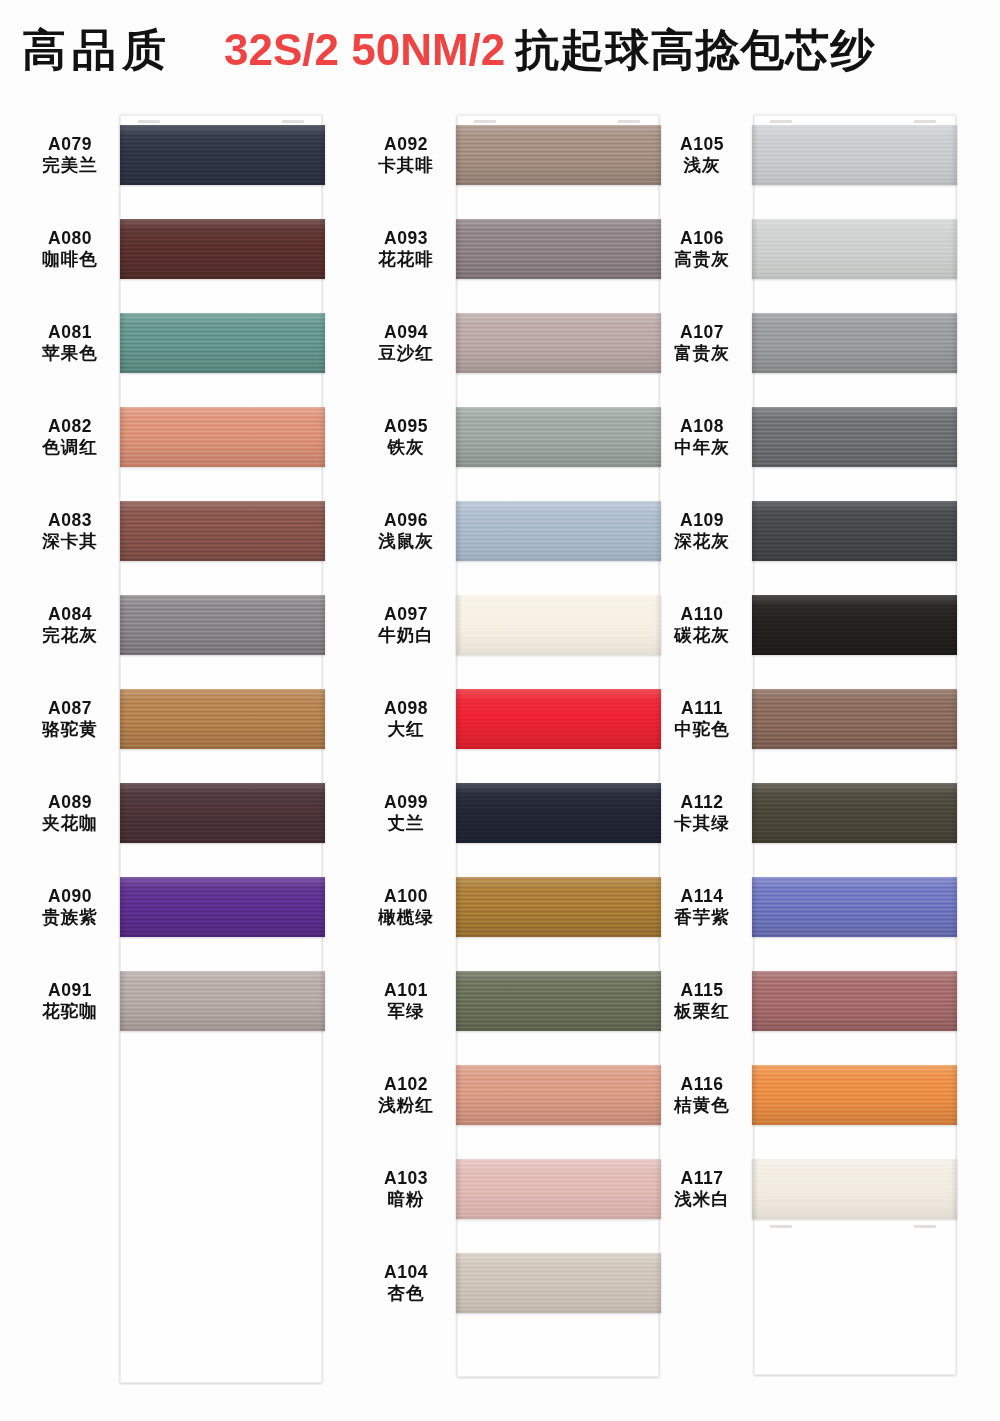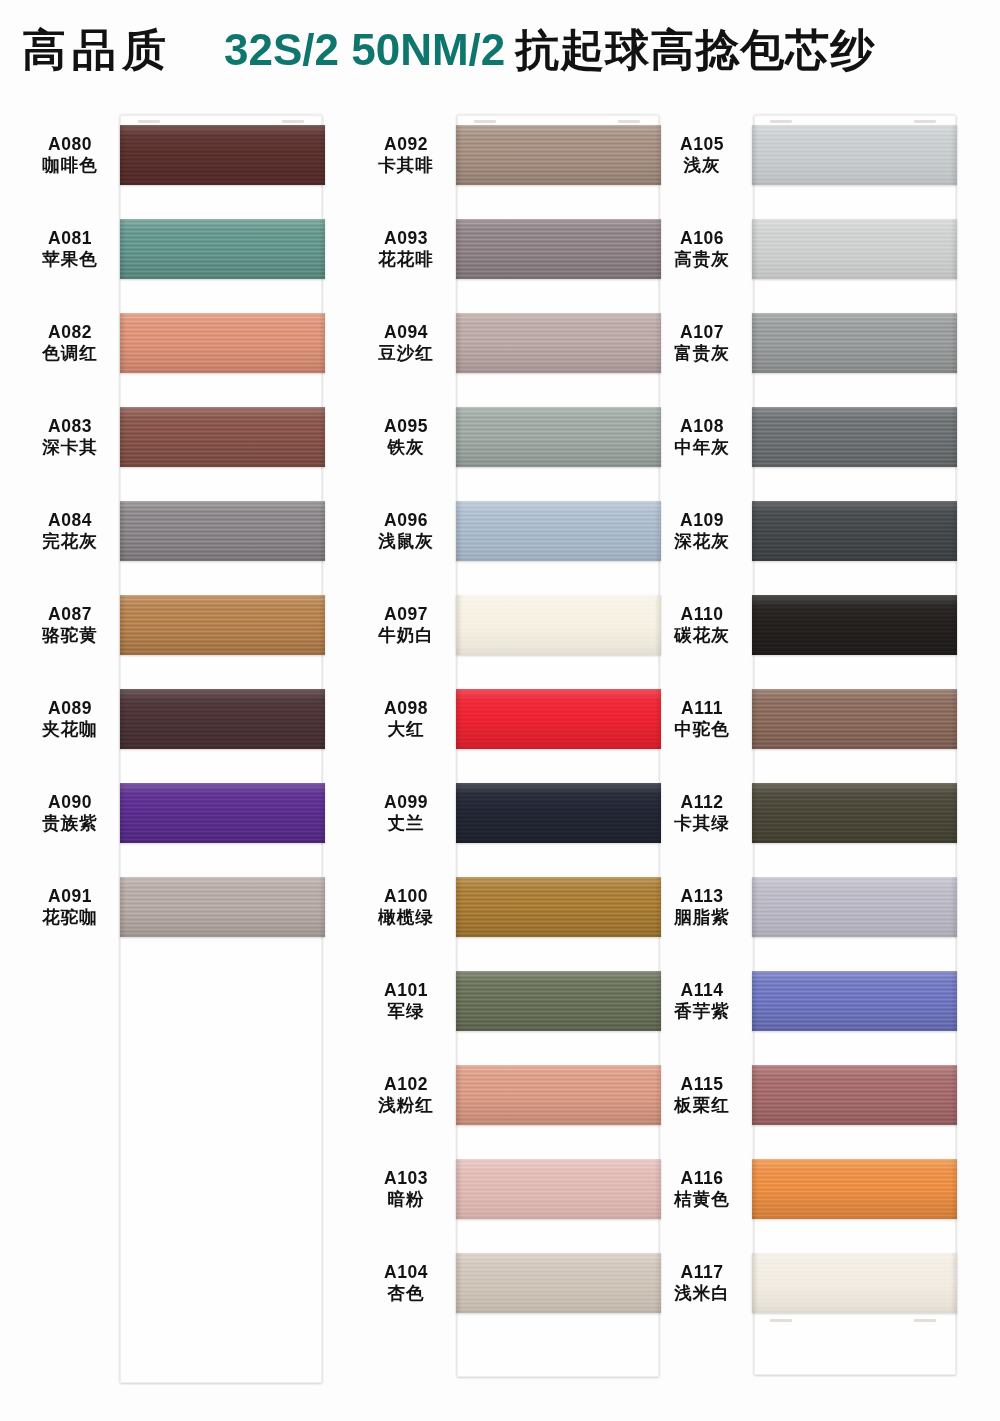--- a/index.html
+++ b/index.html
@@ -28,21 +28,21 @@
     font-size: 44px;
     font-weight: bold;
     letter-spacing: 6px;
     color: #121212;
     font-family: "DejaVu Sans", "Liberation Sans", sans-serif;
     white-space: nowrap;
   }
   .title-spec {
     font-size: 44px;
     font-weight: bold;
-    color: #0f766e;
+    color: #ef4444;
     margin-left: 52px;
     letter-spacing: 0px;
     font-family: "Liberation Sans", "DejaVu Sans", sans-serif;
     white-space: nowrap;
   }
   .title-sub {
     font-size: 44px;
     font-weight: bold;
     color: #121212;
     margin-left: 10px;
@@ -179,20 +179,32 @@
 </div>
 
 <div class="board">
   <div class="column col-1">
     <div class="card"></div>
     <div class="notch tl"></div>
     <div class="notch tr"></div>
     <div class="rows">
         <div class="row">
           <div class="label">
+            <span class="code">A079</span>
+            <span class="name">完美兰</span>
+          </div>
+          <div class="swatch" title="A079 完美兰">
+            <div class="base" style="background: rgb(47, 52, 69);"></div>
+            <div class="threads"></div>
+            <div class="sheen"></div>
+            <div class="edge"></div>
+          </div>
+        </div>
+        <div class="row">
+          <div class="label">
             <span class="code">A080</span>
             <span class="name">咖啡色</span>
           </div>
           <div class="swatch" title="A080 咖啡色">
             <div class="base" style="background: rgb(90, 48, 45);"></div>
             <div class="threads"></div>
             <div class="sheen"></div>
             <div class="edge"></div>
           </div>
         </div>
@@ -557,32 +569,20 @@
           </div>
           <div class="swatch" title="A112 卡其绿">
             <div class="base" style="background: rgb(74, 71, 57);"></div>
             <div class="threads"></div>
             <div class="sheen"></div>
             <div class="edge"></div>
           </div>
         </div>
         <div class="row">
           <div class="label">
-            <span class="code">A113</span>
-            <span class="name">胭脂紫</span>
-          </div>
-          <div class="swatch light" title="A113 胭脂紫">
-            <div class="base" style="background: rgb(185, 184, 196);"></div>
-            <div class="threads"></div>
-            <div class="sheen"></div>
-            <div class="edge"></div>
-          </div>
-        </div>
-        <div class="row">
-          <div class="label">
             <span class="code">A114</span>
             <span class="name">香芋紫</span>
           </div>
           <div class="swatch" title="A114 香芋紫">
             <div class="base" style="background: rgb(111, 118, 192);"></div>
             <div class="threads"></div>
             <div class="sheen"></div>
             <div class="edge"></div>
           </div>
         </div>

